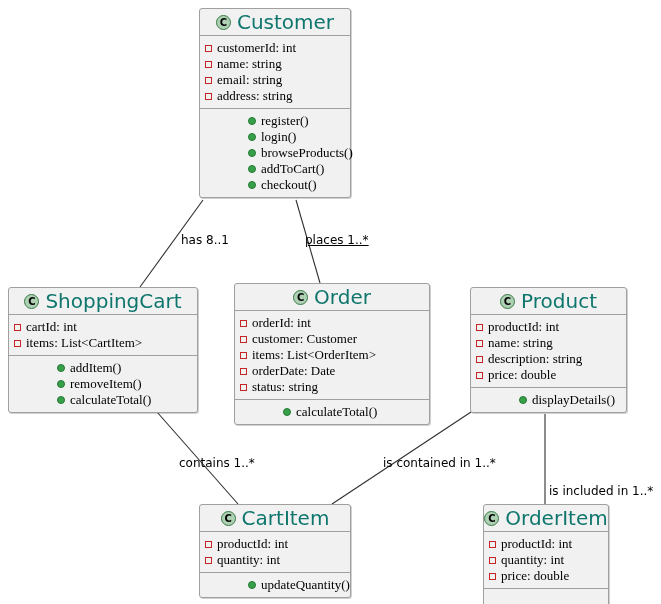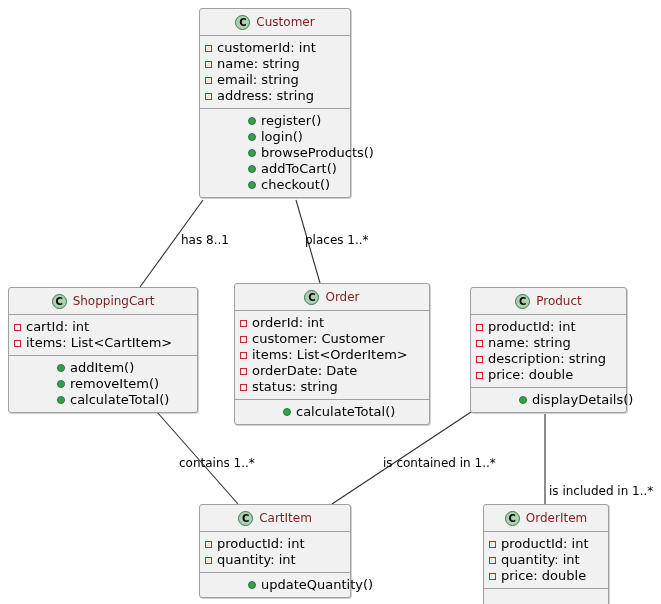--- a/index.html
+++ b/index.html
@@ -59,27 +59,28 @@
     border: 1px solid #3A7A47;
     box-sizing: border-box;
     font-size: 10px;
     font-weight: bold;
     line-height: 13px;
     text-align: center;
     color: #000000;
     font-family: "DejaVu Sans", sans-serif;
   }
   .class-title {
-    font-size: 12px;
-    color: #7f1d1d;
+    font-size: 20px;
+    color: #0f766e;
   }
 
   .uml-compartment {
     padding: 4px 7px 4px 5px;
     border-bottom: 1px solid #A0A0A0;
+    font-family: Liberation Serif, serif;
   }
   .uml-compartment:last-child {
     border-bottom: none;
     padding-left: 48px;
   }
   .uml-row {
     display: flex;
     align-items: center;
     gap: 5px;
     height: 16px;
@@ -317,18 +318,18 @@
       </div>
       <div class="uml-row">
         <span class="marker-private"></span>
         <span class="member-text">price: double</span>
       </div>
     </div>
     <div class="uml-compartment" style="min-height:10px;"></div>
   </div>
 
   <div class="edge-label" style="left:181px; top:233px;">has 8..1</div>
-  <div class="edge-label" style="left:305px; top:233px;">places 1..*</div>
+  <div class="edge-label" style="left:305px; top:233px;text-decoration:underline;">places 1..*</div>
   <div class="edge-label" style="left:179px; top:456px;">contains 1..*</div>
   <div class="edge-label" style="left:383px; top:456px;text-align:right;">is contained in 1..*</div>
   <div class="edge-label" style="left:549px; top:456px;margin-top:28px;">is included in 1..*</div>
 
 </div>
 
 </body></html>

